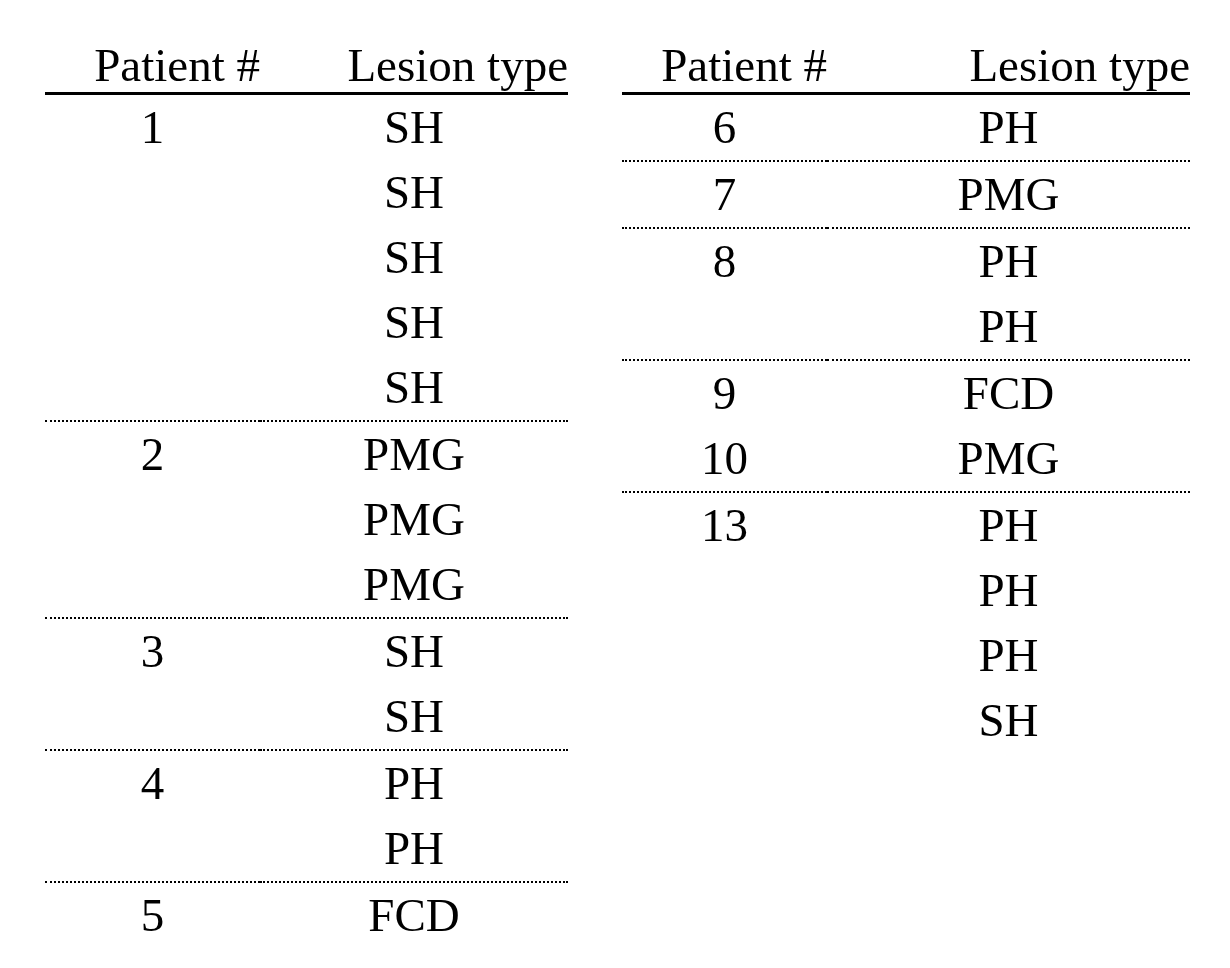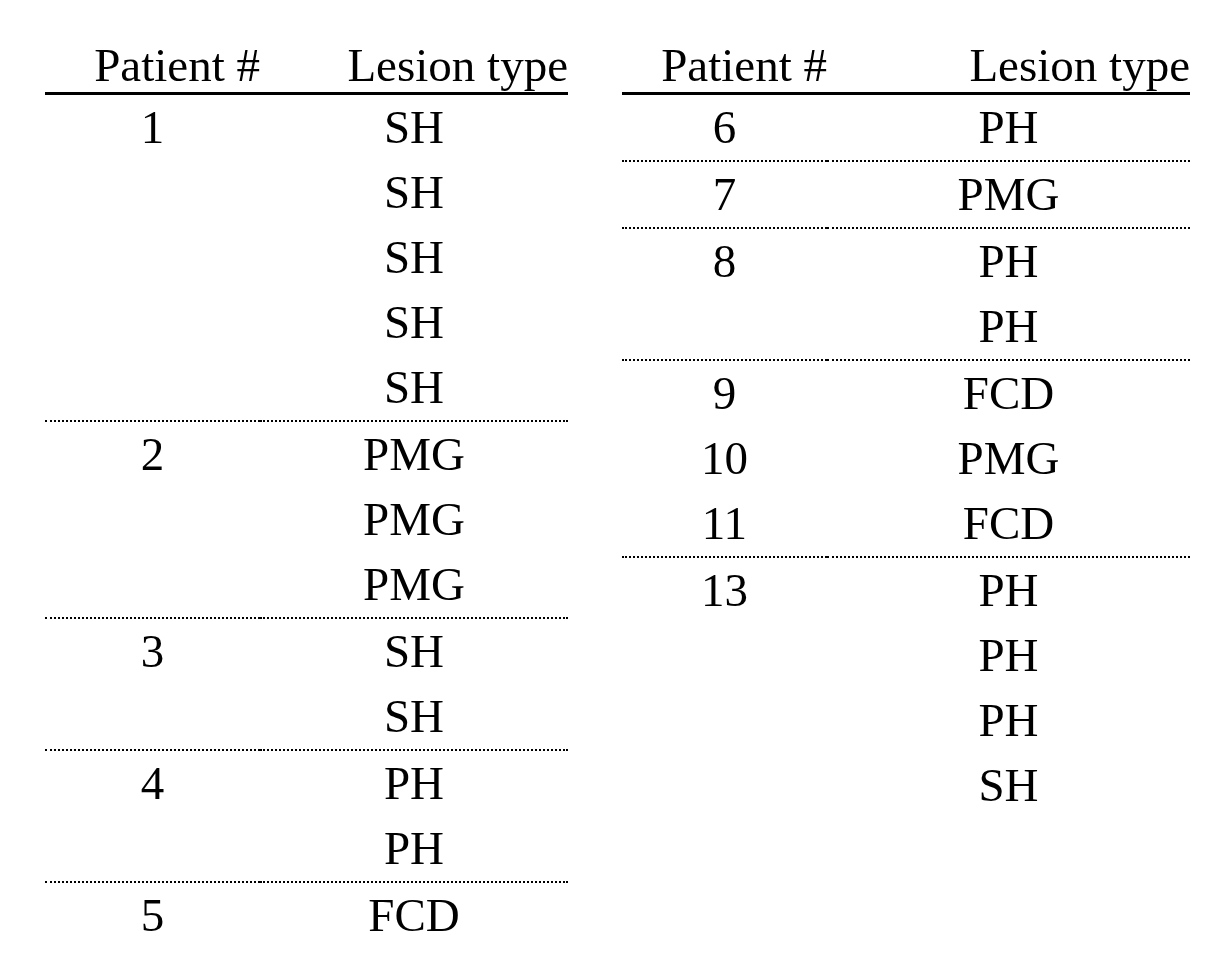--- a/index.html
+++ b/index.html
@@ -150,24 +150,20 @@
           <td>PH</td>
         </tr>
         <tr class="sep">
           <td>9</td>
           <td>FCD</td>
         </tr>
         <tr>
           <td>10</td>
           <td>PMG</td>
         </tr>
-        <tr>
-          <td>11</td>
-          <td>FCD</td>
-        </tr>
         <tr class="sep">
           <td>13</td>
           <td>PH</td>
         </tr>
         <tr>
           <td></td>
           <td>PH</td>
         </tr>
         <tr>
           <td></td>

